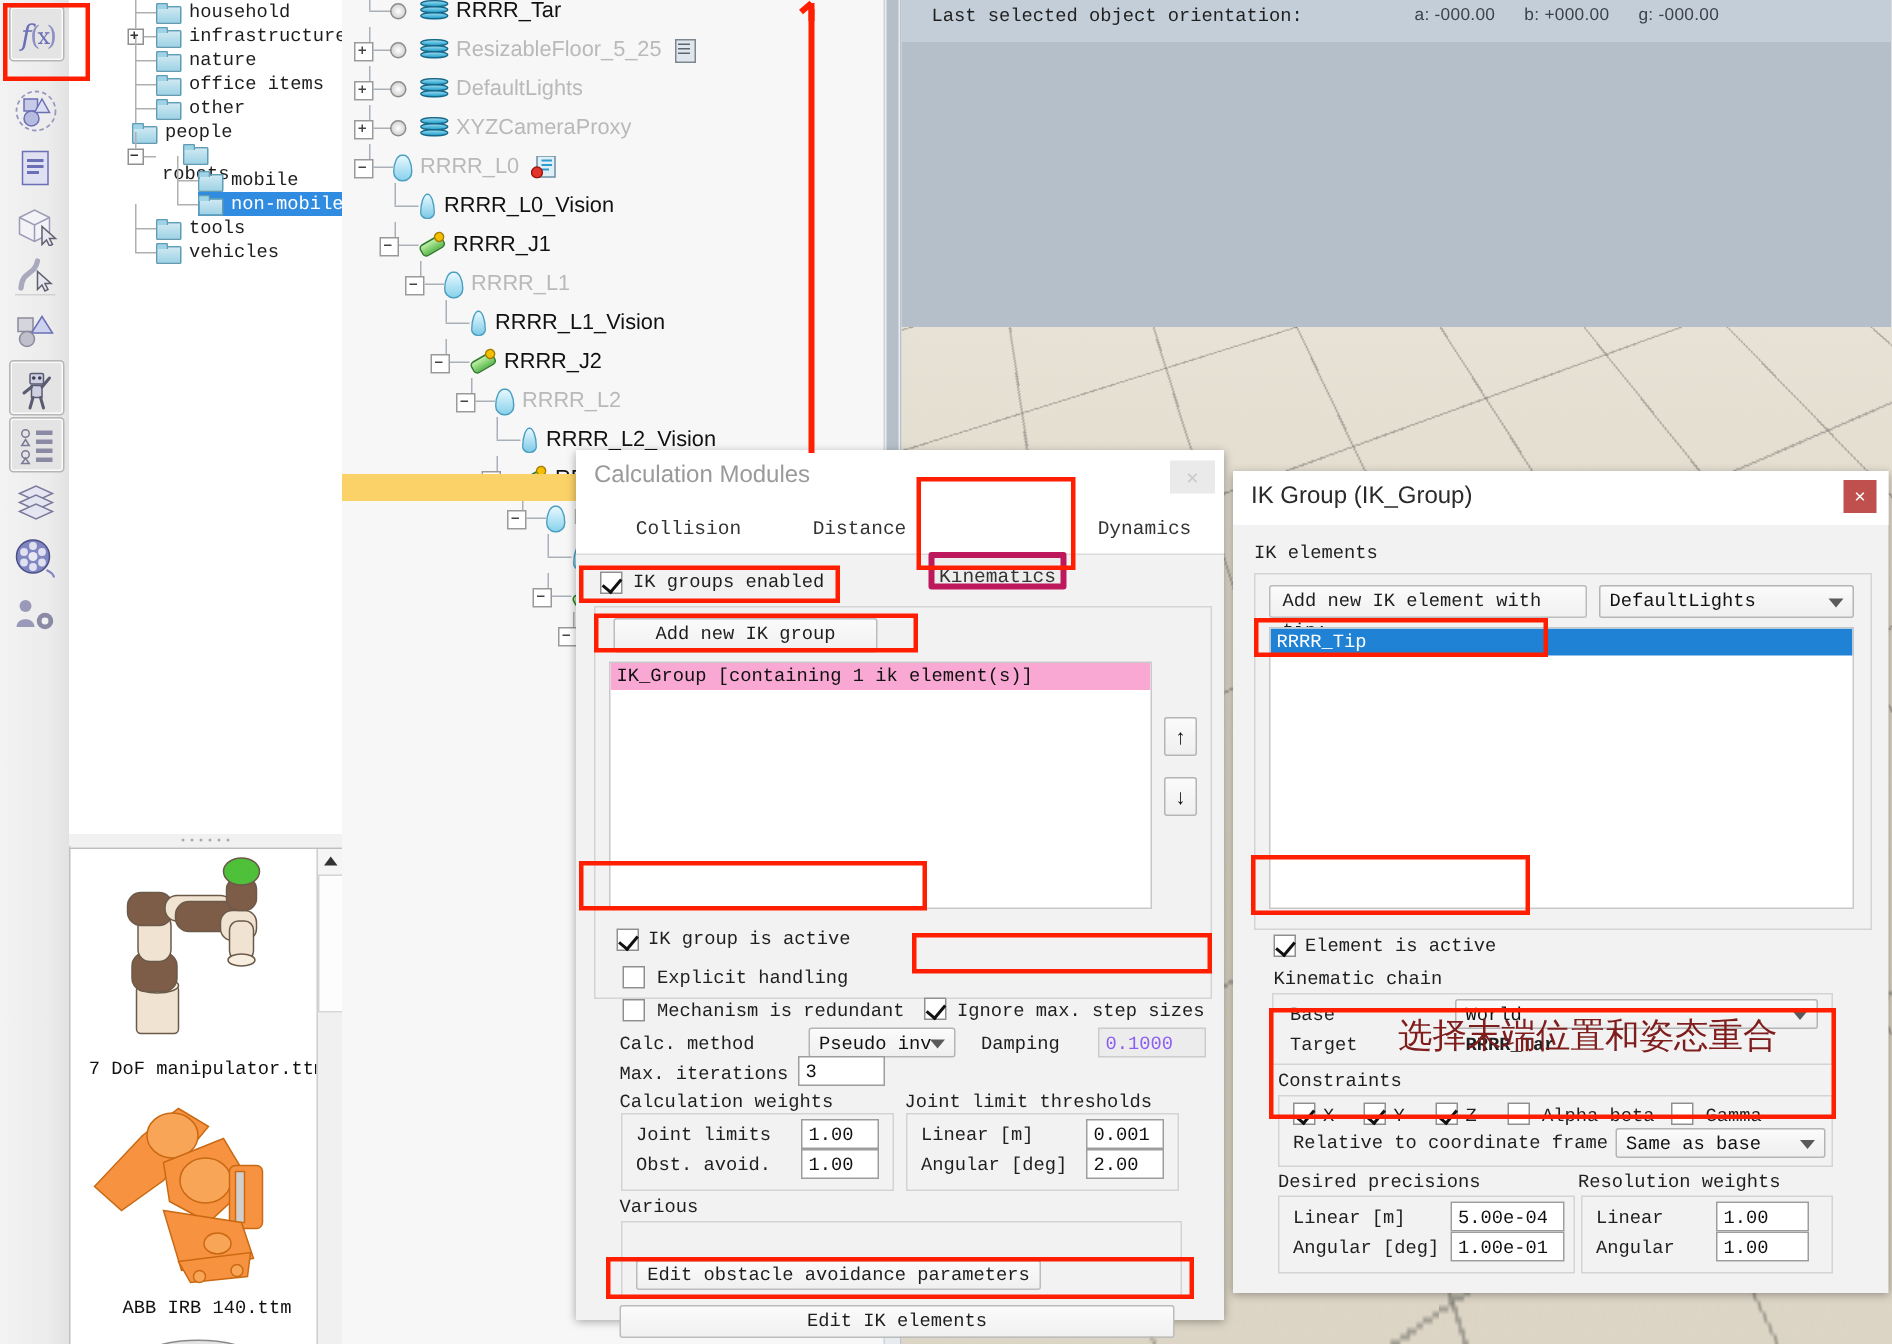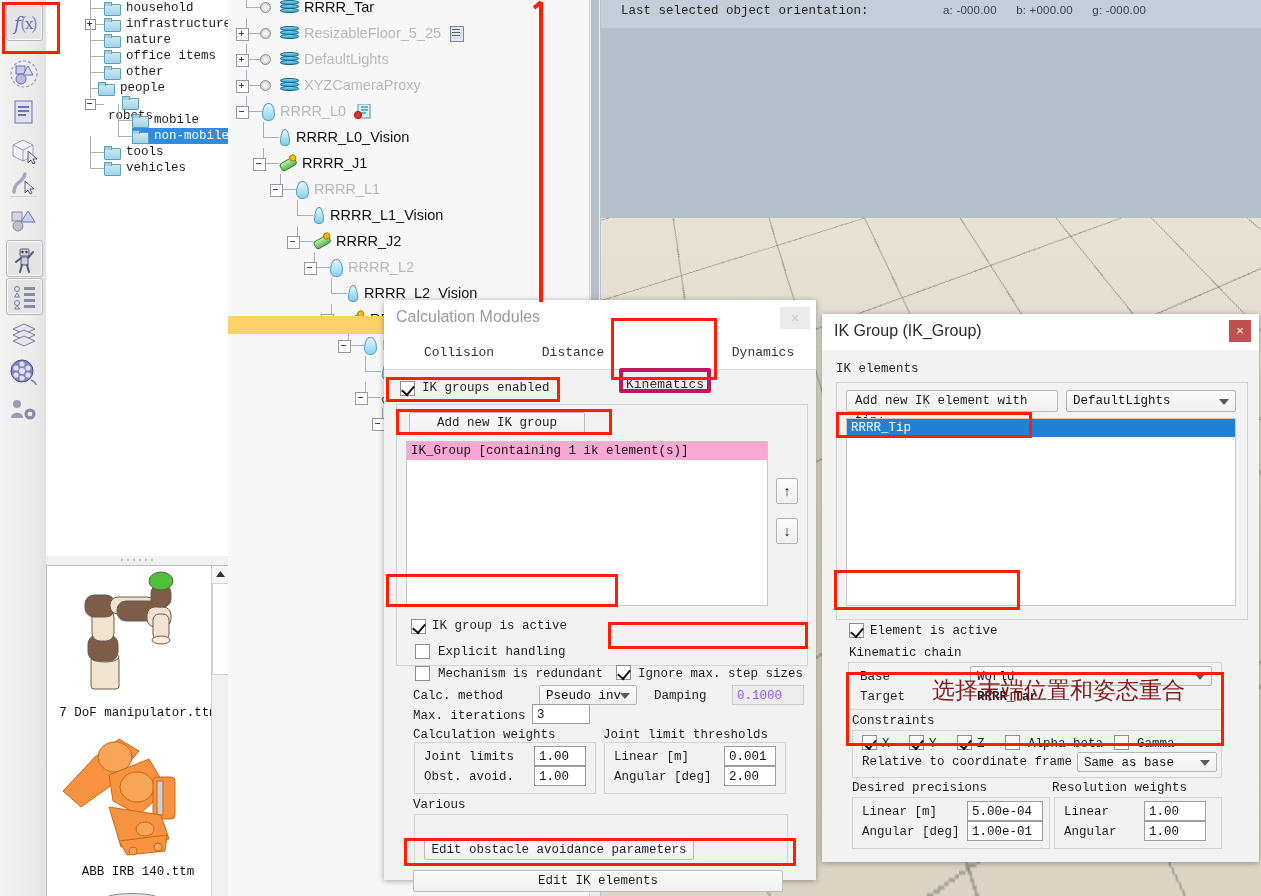--- a/index.html
+++ b/index.html
@@ -315,21 +315,21 @@
       <span class="txt mono">office items</span>
     </div>
     <div class="tline" style="left: 44px; top: 72px; width: 14px; height: 1px;"></div>
     <div class="tline" style="left: 44px; top: 56px; width: 1px; height: 16px;"></div>
     <div class="ctrow" style="left: 58px; top: 64px;">
       <span class="folder"></span>
       <span class="txt mono">other</span>
     </div>
     <div class="tline" style="left: 44px; top: 88px; width: 14px; height: 1px;"></div>
     <div class="tline" style="left: 44px; top: 72px; width: 1px; height: 16px;"></div>
-    <div class="ctrow" style="left: 52px; top: 80px;">
+    <div class="ctrow" style="left: 42px; top: 80px;">
       <span class="folder"></span>
       <span class="txt mono">people</span>
     </div>
     <div class="tline" style="left: 44px; top: 104px; width: 14px; height: 1px;"></div>
     <div class="tline" style="left: 44px; top: 88px; width: 1px; height: 16px;"></div>
     <div class="expbox" style="left: 39px; top: 99px;"></div>
     <div class="ctrow" style="left: 58px; top: 96px; flex-direction: column;">
       <span class="folder"></span>
       <span class="txt mono">robots</span>
     </div>

